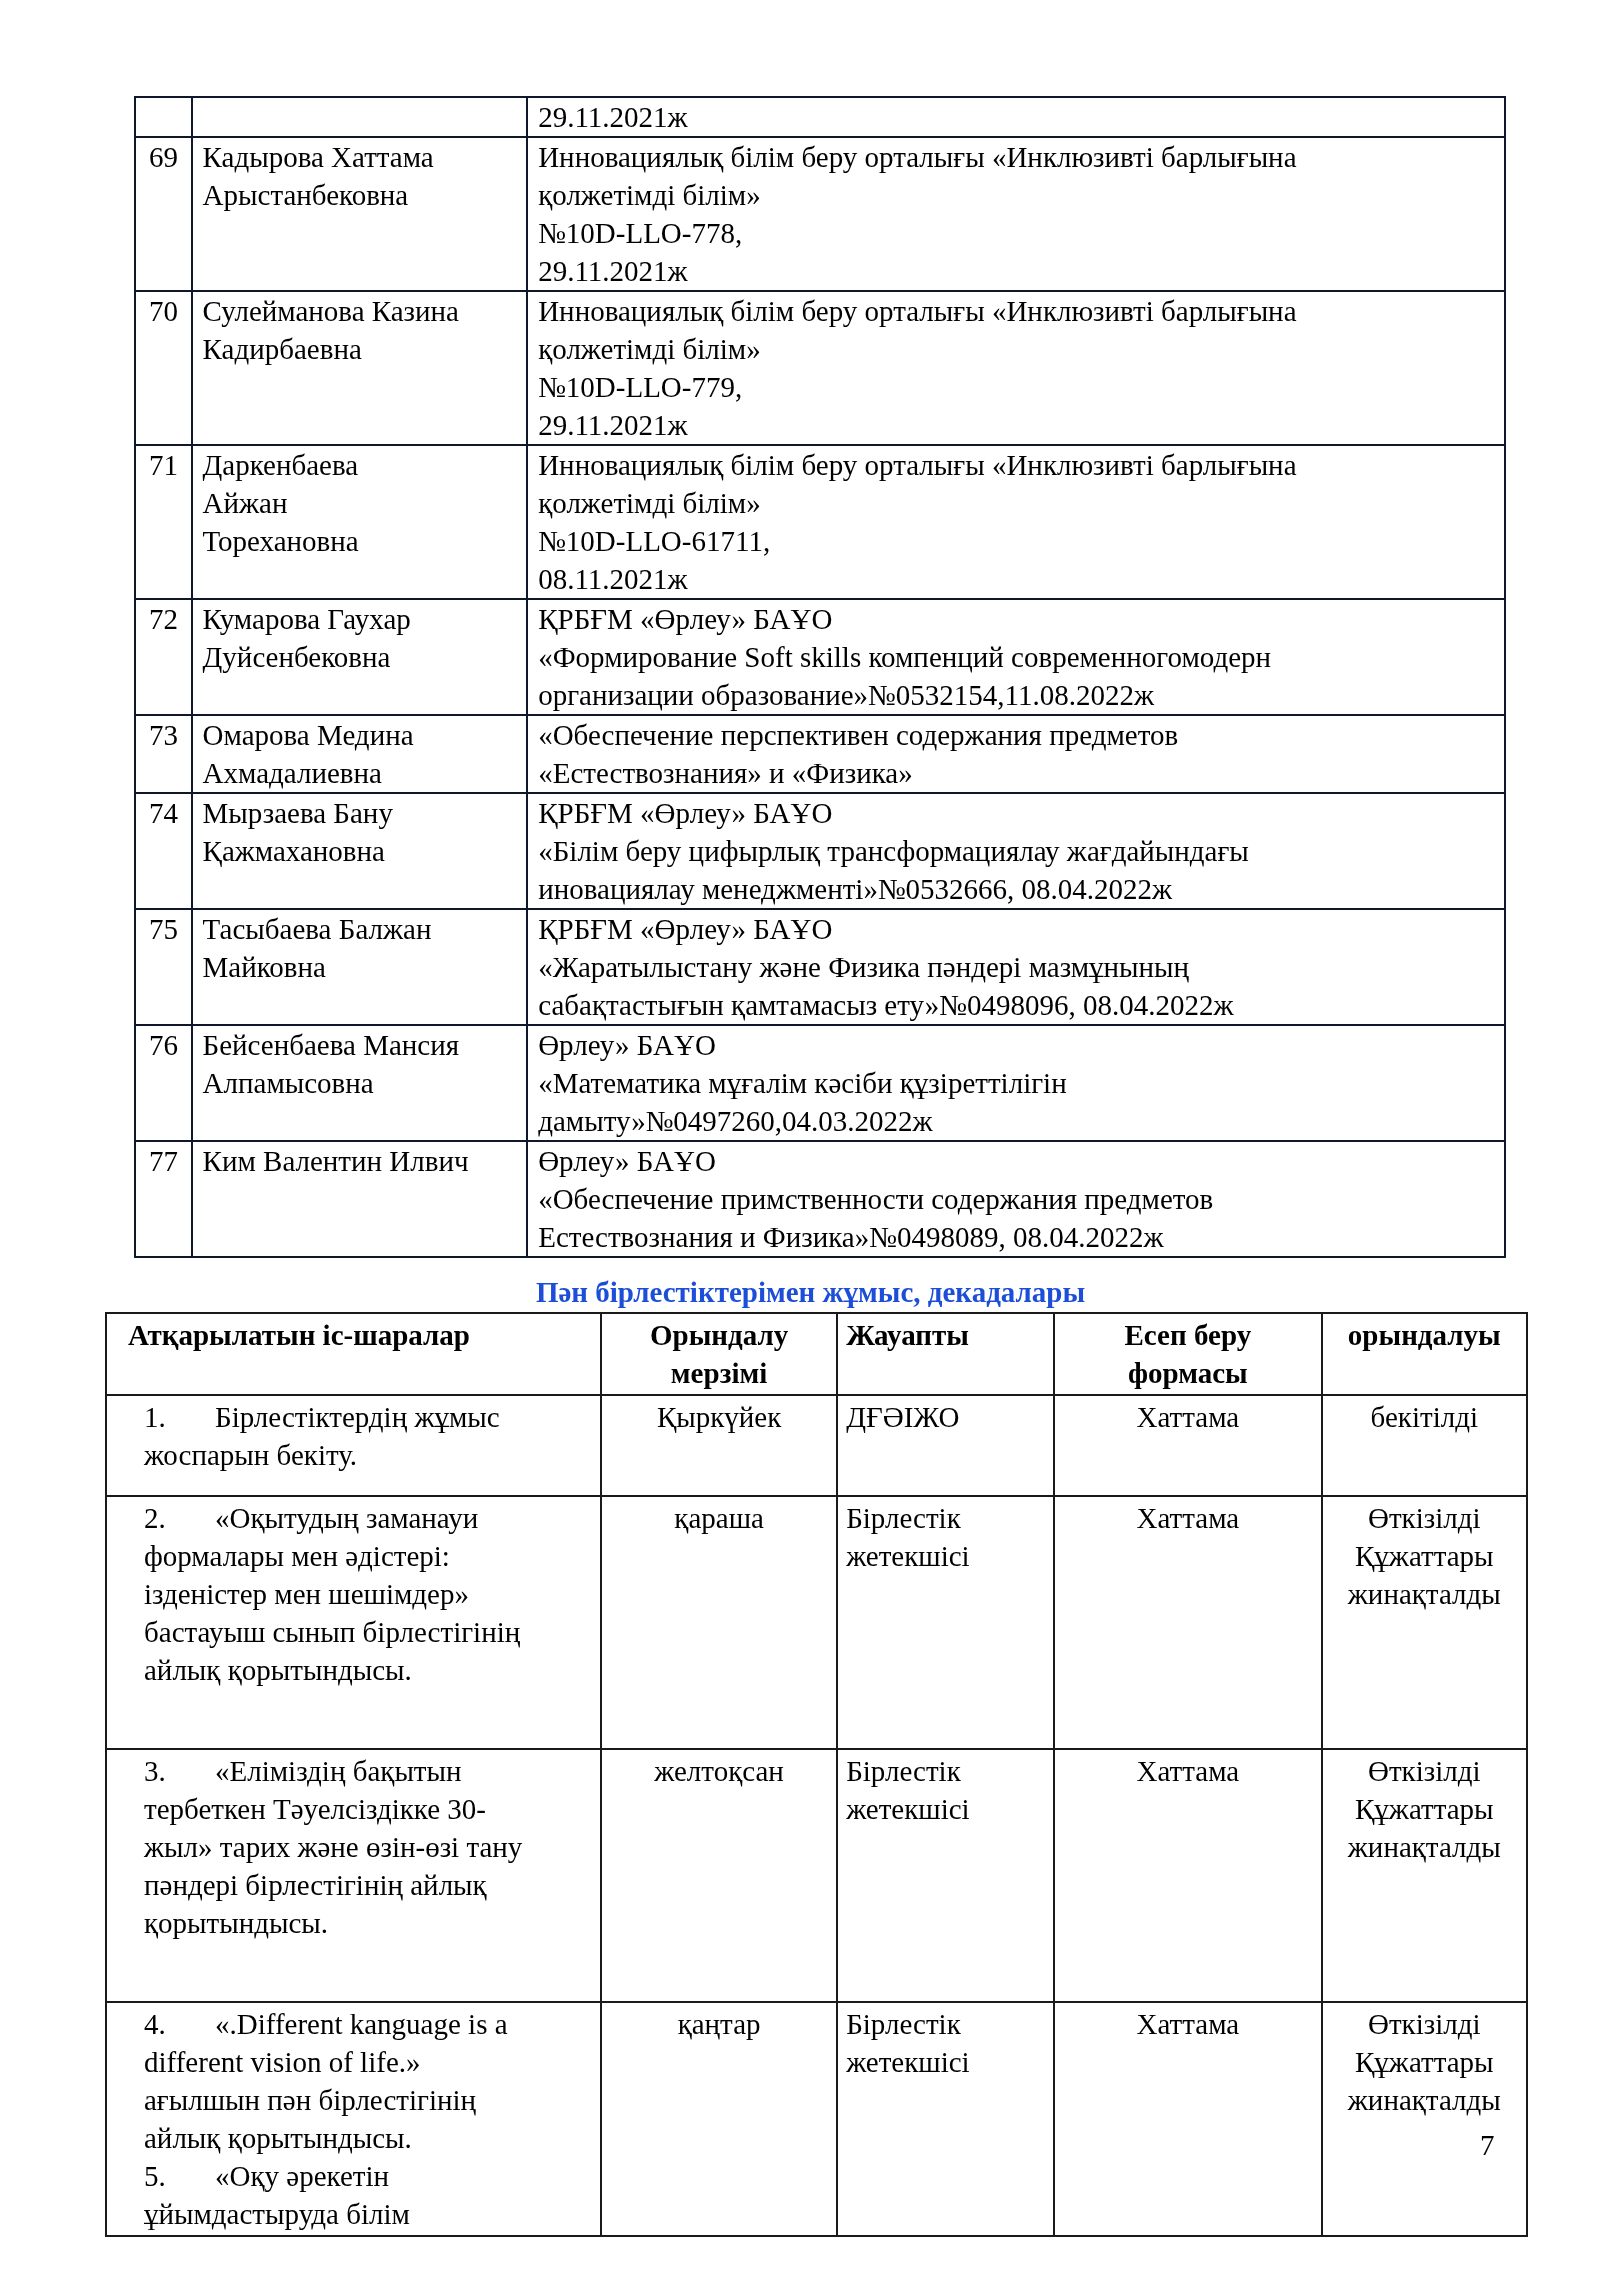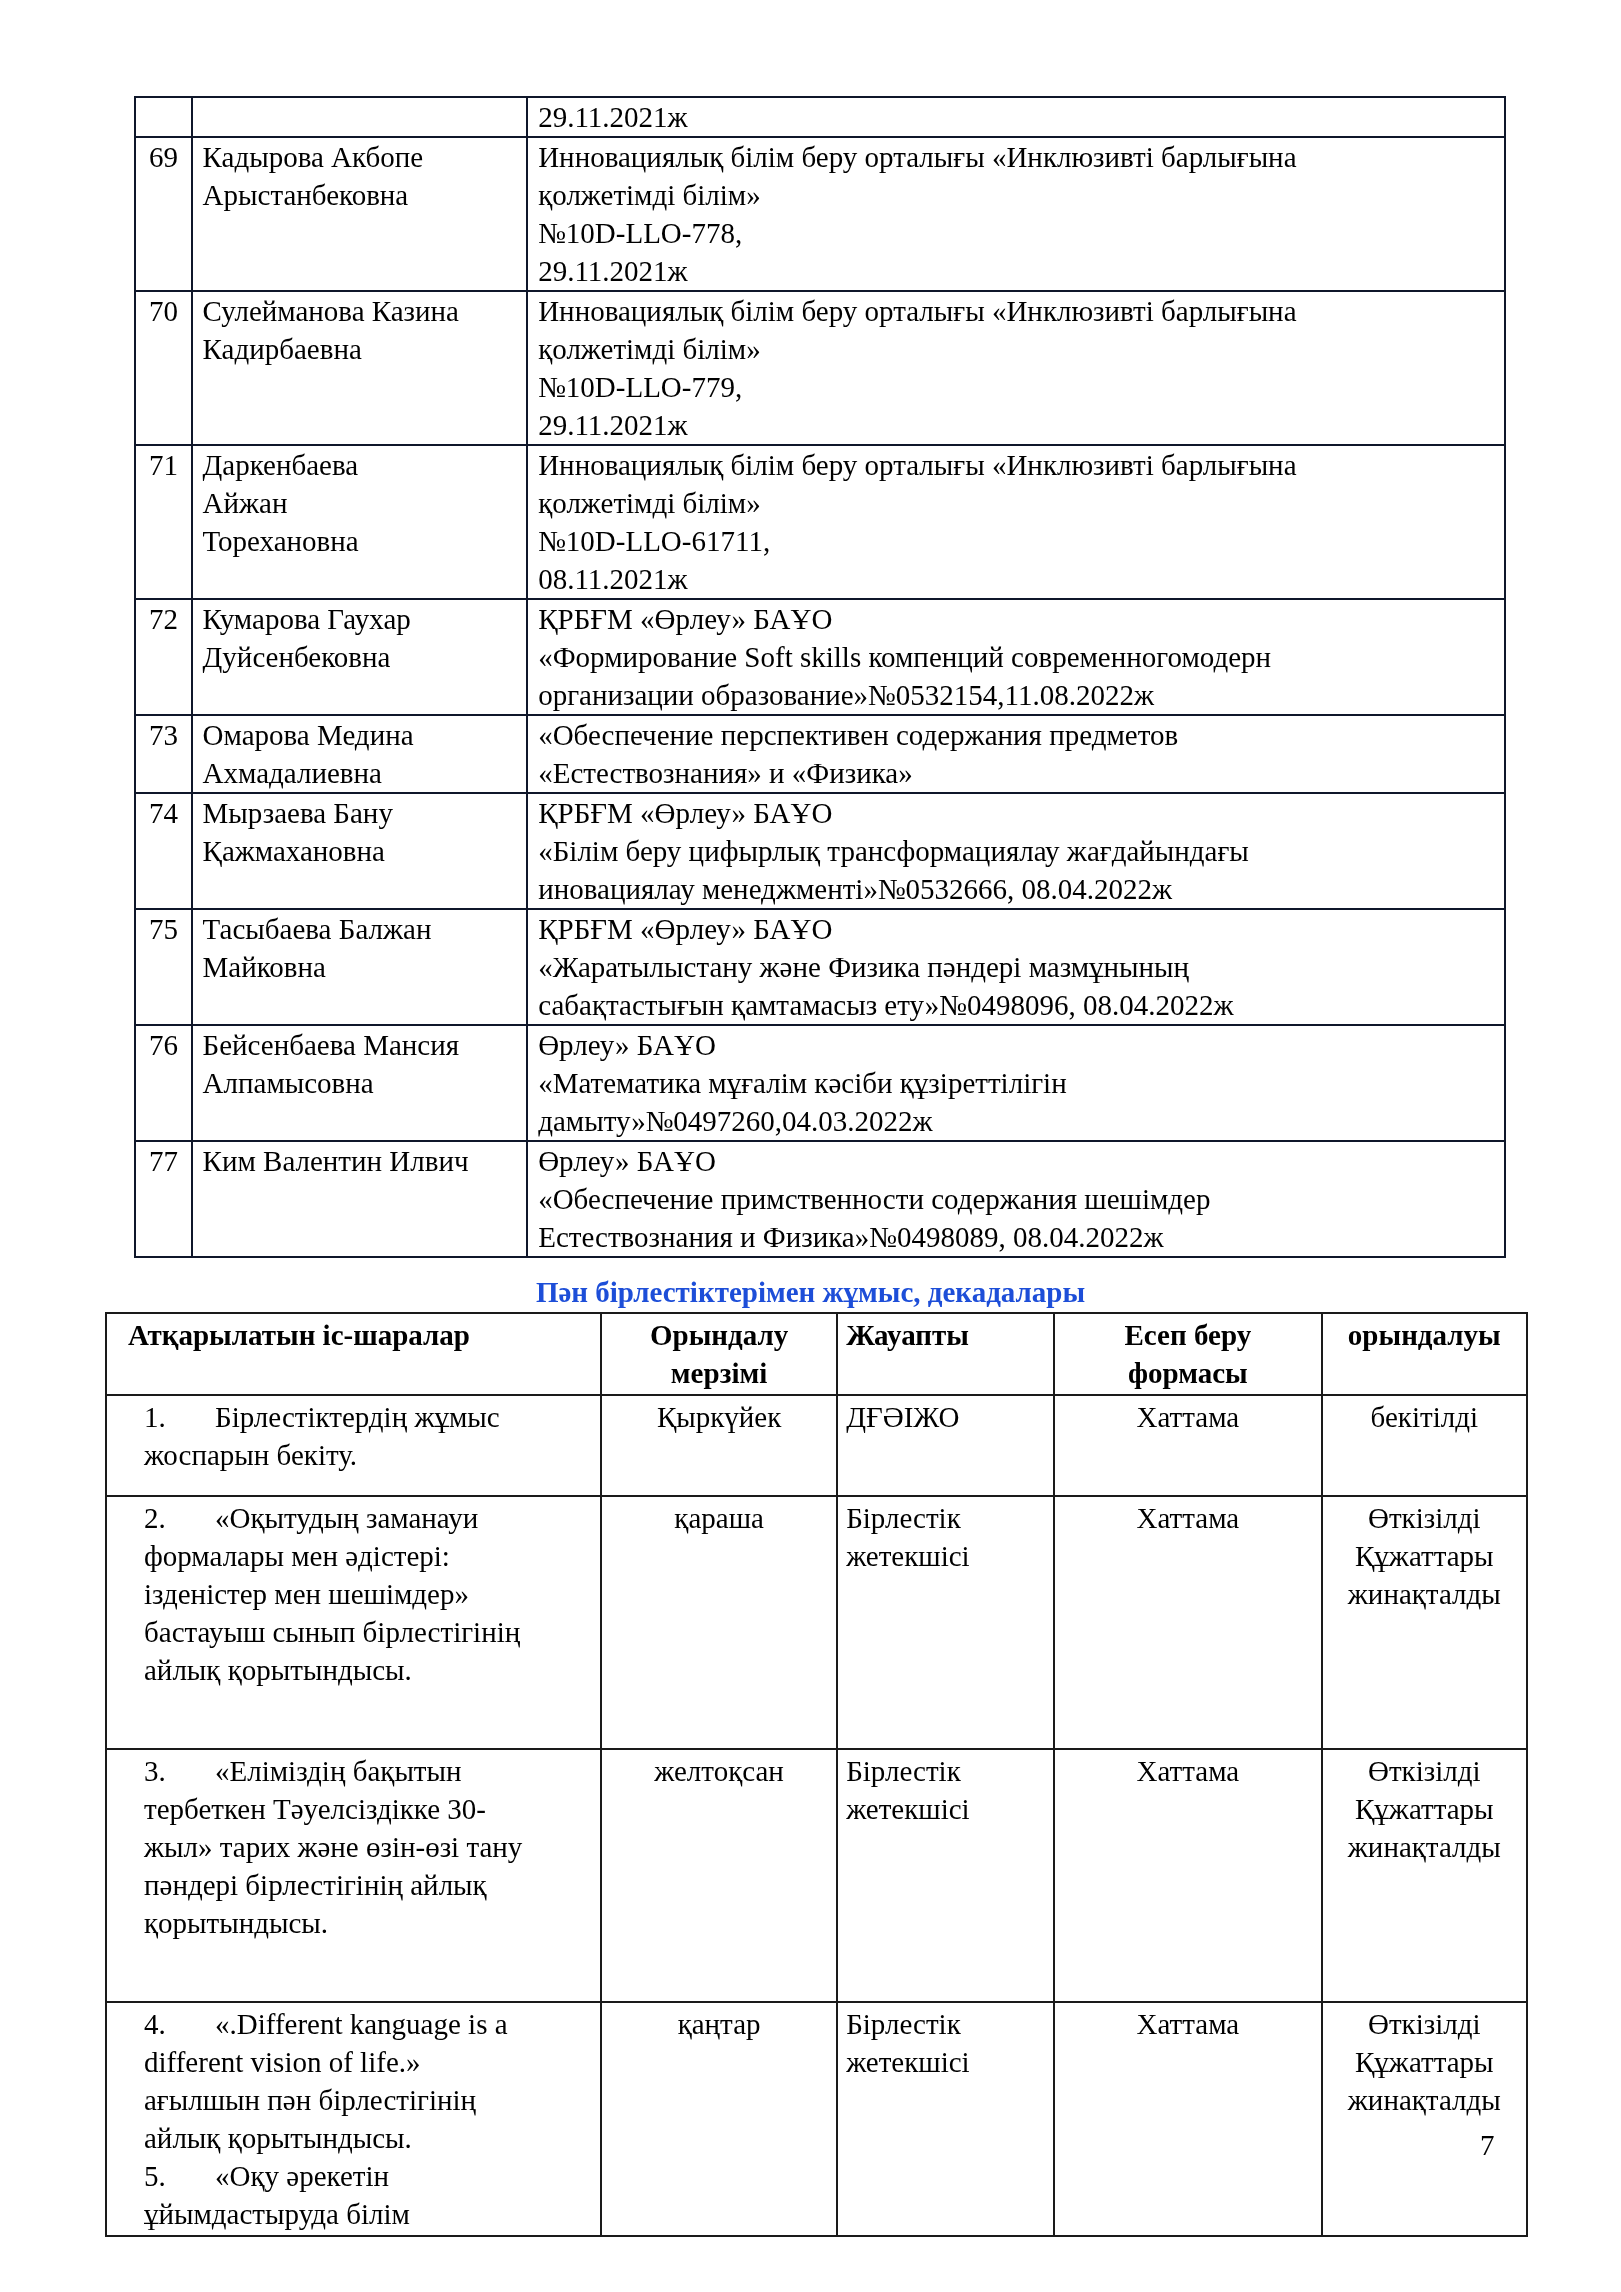--- a/index.html
+++ b/index.html
@@ -35,21 +35,21 @@
       <tr>
         <td class="num"></td>
         <td class="name"></td>
         <td class="details">
           <span class="line">29.11.2021ж</span>
         </td>
       </tr>
       <tr>
         <td class="num">69</td>
         <td class="name">
-          <span class="line">Кадырова Акбопе</span>
+          <span class="line">Кадырова Хаттама</span>
           <span class="line">Арыстанбековна</span>
         </td>
         <td class="details">
           <span class="line">Инновациялық білім беру орталығы «Инклюзивті барлығына</span>
           <span class="line">қолжетімді білім»</span>
           <span class="line">№10D-LLO-778,</span>
           <span class="line">29.11.2021ж</span>
         </td>
       </tr>
       <tr>
@@ -138,21 +138,21 @@
           <span class="line">дамыту»№0497260,04.03.2022ж</span>
         </td>
       </tr>
       <tr>
         <td class="num">77</td>
         <td class="name">
           <span class="line">Ким Валентин Илвич</span>
         </td>
         <td class="details">
           <span class="line">Өрлеу» БАҰО</span>
-          <span class="line">«Обеспечение примственности содержания шешімдер</span>
+          <span class="line">«Обеспечение примственности содержания предметов</span>
           <span class="line">Естествознания и Физика»№0498089, 08.04.2022ж</span>
         </td>
       </tr>
     </tbody>
 </table>
 
 <div class="heading">Пән бірлестіктерімен жұмыс, декадалары</div>
 
 <table class="t2">
   <thead>

